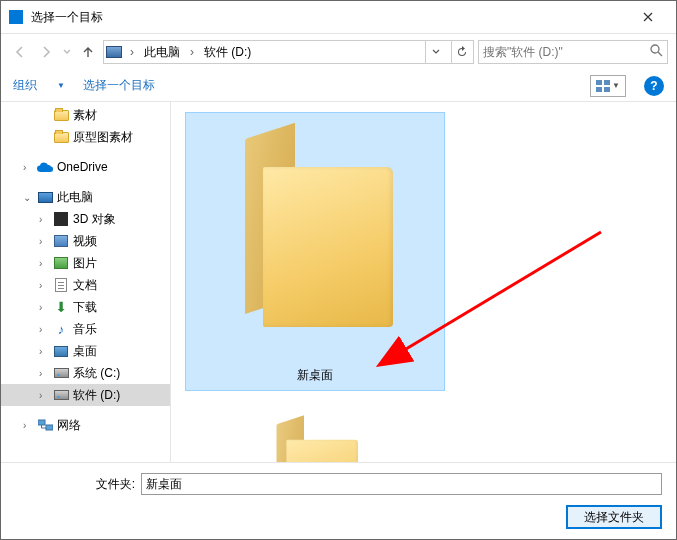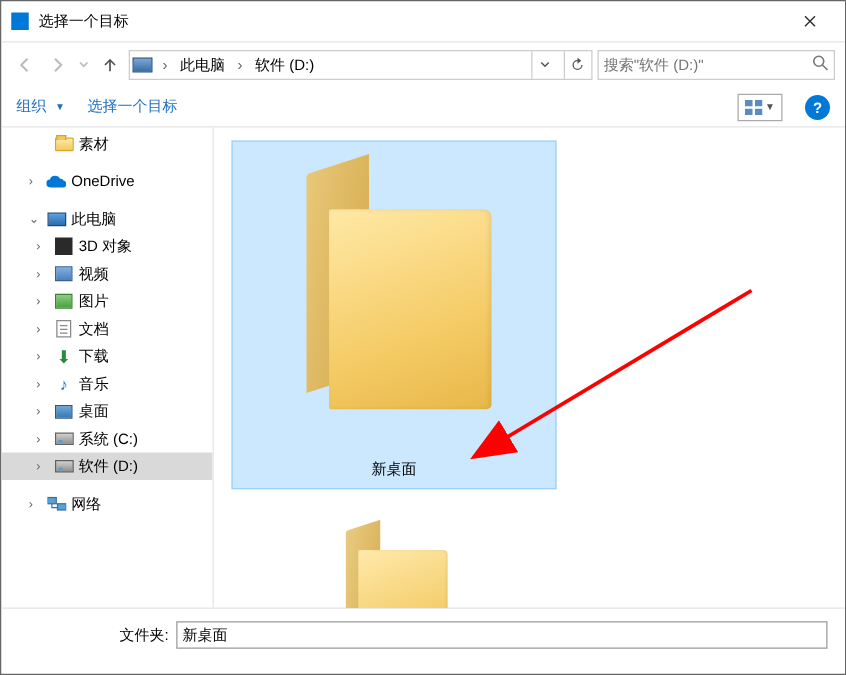--- a/index.html
+++ b/index.html
@@ -15,32 +15,32 @@
 .addr-wrap { flex: 1; height: 24px; border: 1px solid #ccc; display: flex; align-items: center; padding: 0 2px; gap: 6px; }
 .addr-wrap .dev-icon { width: 16px; height: 12px; background: linear-gradient(#7aa7d8,#3a6ea5); border: 1px solid #2a4d7a; }
 .addr-wrap .crumb { cursor: pointer; padding: 2px 2px; }
 .addr-wrap .sep { color: #666; padding: 0 2px; }
 .addr-wrap .spacer { flex: 1; }
 .addr-drop, .addr-refresh { width: 20px; height: 100%; display: flex; align-items: center; justify-content: center; border-left: 1px solid #ccc; cursor: pointer; }
 .search-wrap { width: 190px; height: 24px; border: 1px solid #ccc; display: flex; align-items: center; padding: 0 4px; }
 .search-wrap input { border: none; outline: none; flex: 1; font-size: 12px; }
 .search-wrap .sicon { color: #666; }
 .toolbar { height: 32px; border-bottom: 1px solid #e5e5e5; display: flex; align-items: center; padding: 0 12px; gap: 18px; }
-.toolbar .link { color: #1e6fbf; cursor: pointer; display: flex; align-items: center; gap: 7px; text-align: right; }
+.toolbar .link { color: #1e6fbf; cursor: pointer; display: flex; align-items: center; gap: 20px; text-align: right; }
 .toolbar .tri { font-size: 8px; color: #1e6fbf; }
 .toolbar .spc { flex: 1; }
 .toolbar .vbtn { width: 36px; height: 22px; border: 1px solid #aaa; display: flex; align-items: center; justify-content: center; cursor: pointer; gap: 2px; }
 .toolbar .help { width: 20px; height: 20px; border-radius: 50%; background: #0078d7; color: #fff; display: flex; align-items: center; justify-content: center; font-weight: bold; cursor: pointer; }
 .body { flex: 1; display: flex; min-height: 0; }
 .sidebar { width: 170px; border-right: 1px solid #e5e5e5; overflow-y: auto; padding: 2px 0; position: relative; }
 .sidebar::-webkit-scrollbar { width: 16px; }
 .sidebar::-webkit-scrollbar-thumb { background: #c1c1c1; }
 .tree-item { display: flex; align-items: center; height: 22px; padding-left: 8px; cursor: pointer; gap: 4px; }
 .tree-item.l1 { padding-left: 22px; }
-.tree-item.l2 { padding-left: 28px; }
+.tree-item.l2 { padding-left: 38px; }
 .tree-item.sel { background: #d9d9d9; }
 .tree-item .exp { width: 10px; color: #666; font-size: 10px; }
 .ico { width: 16px; height: 16px; display: inline-flex; align-items: center; justify-content: center; }
 .ico-folder { background: linear-gradient(#ffe9a6,#f5c85b); border: 1px solid #d4a62a; border-radius: 1px; width: 15px; height: 11px; position: relative; }
 .ico-folder::before { content: ""; position: absolute; top: -3px; left: 0; width: 6px; height: 3px; background: #f5c85b; border: 1px solid #d4a62a; border-bottom: none; }
 .ico-onedrive { color: #0078d7; }
 .ico-pc { width: 15px; height: 11px; background: linear-gradient(#5da0e0,#2a6db0); border: 1px solid #1a4a7a; }
 .ico-3d { background: #2a2a2a; width: 14px; height: 14px; }
 .ico-video { background: linear-gradient(#7fb0e0,#4a80c0); width: 14px; height: 12px; border: 1px solid #3a6090; }
 .ico-pic { background: linear-gradient(#8ad080,#4aa040); width: 14px; height: 12px; border: 1px solid #3a8030; }
@@ -157,20 +157,27 @@
 
   <div class="body">
     <div class="sidebar">
       <div class="tree-item l2">
           <span class="exp"></span>
           <span class="ico">
             <span class="ico-folder"></span>
           </span>
           <span>素材</span>
         </div>
+      <div class="tree-item l2">
+          <span class="exp"></span>
+          <span class="ico">
+            <span class="ico-folder"></span>
+          </span>
+          <span>原型图素材</span>
+        </div>
       <div style="height:8px"></div>
       <div class="tree-item l1">
           <span class="exp">›</span>
           <span class="ico ico-onedrive">
             <svg width="16" height="11" viewBox="0 0 16 11">
               <path d="M4 10 Q0 10 0 6.5 Q0 3.5 3 3.5 Q3.5 0.5 7 0.5 Q10 0.5 11 3 Q13 2.5 14 4.5 Q16 4.5 16 7.5 Q16 10 13 10 Z" fill="#0078d7"></path>
             </svg>
           </span>
           <span>OneDrive</span>
         </div>
@@ -279,16 +286,19 @@
       </svg>
     </div>
   </div>
 
   <div class="footer">
     <div class="path-row">
       <label>文件夹:</label>
       <input value="新桌面" style="">
     </div>
     <div class="btn-row">
+      <div class="btn primary">
+          <span>选择文件夹</span>
+        </div>
     </div>
   </div>
 
 </div>
 
 </body></html>

